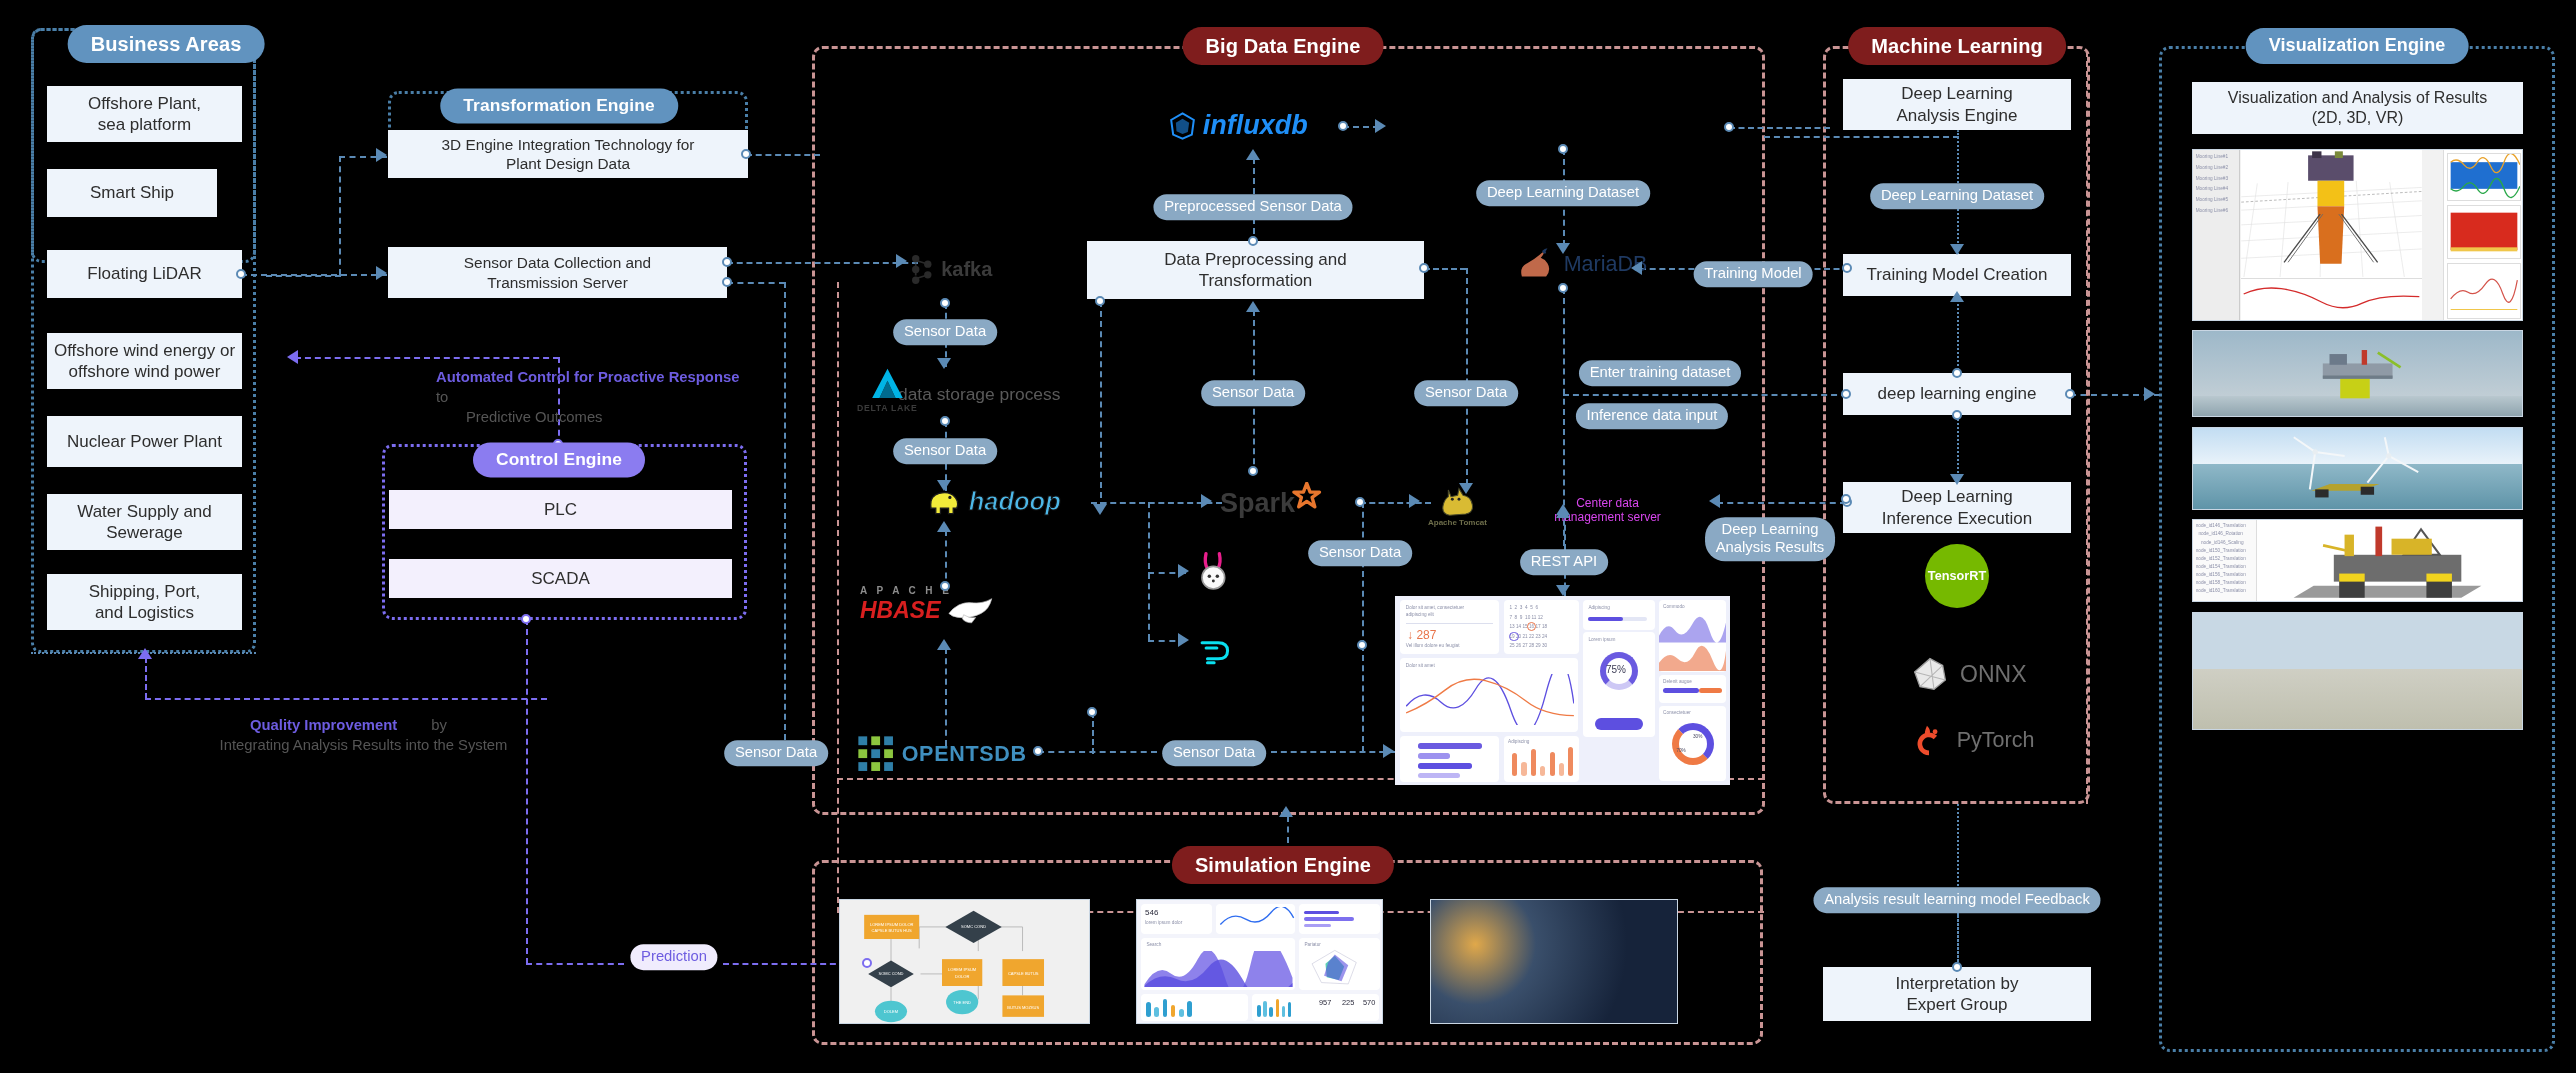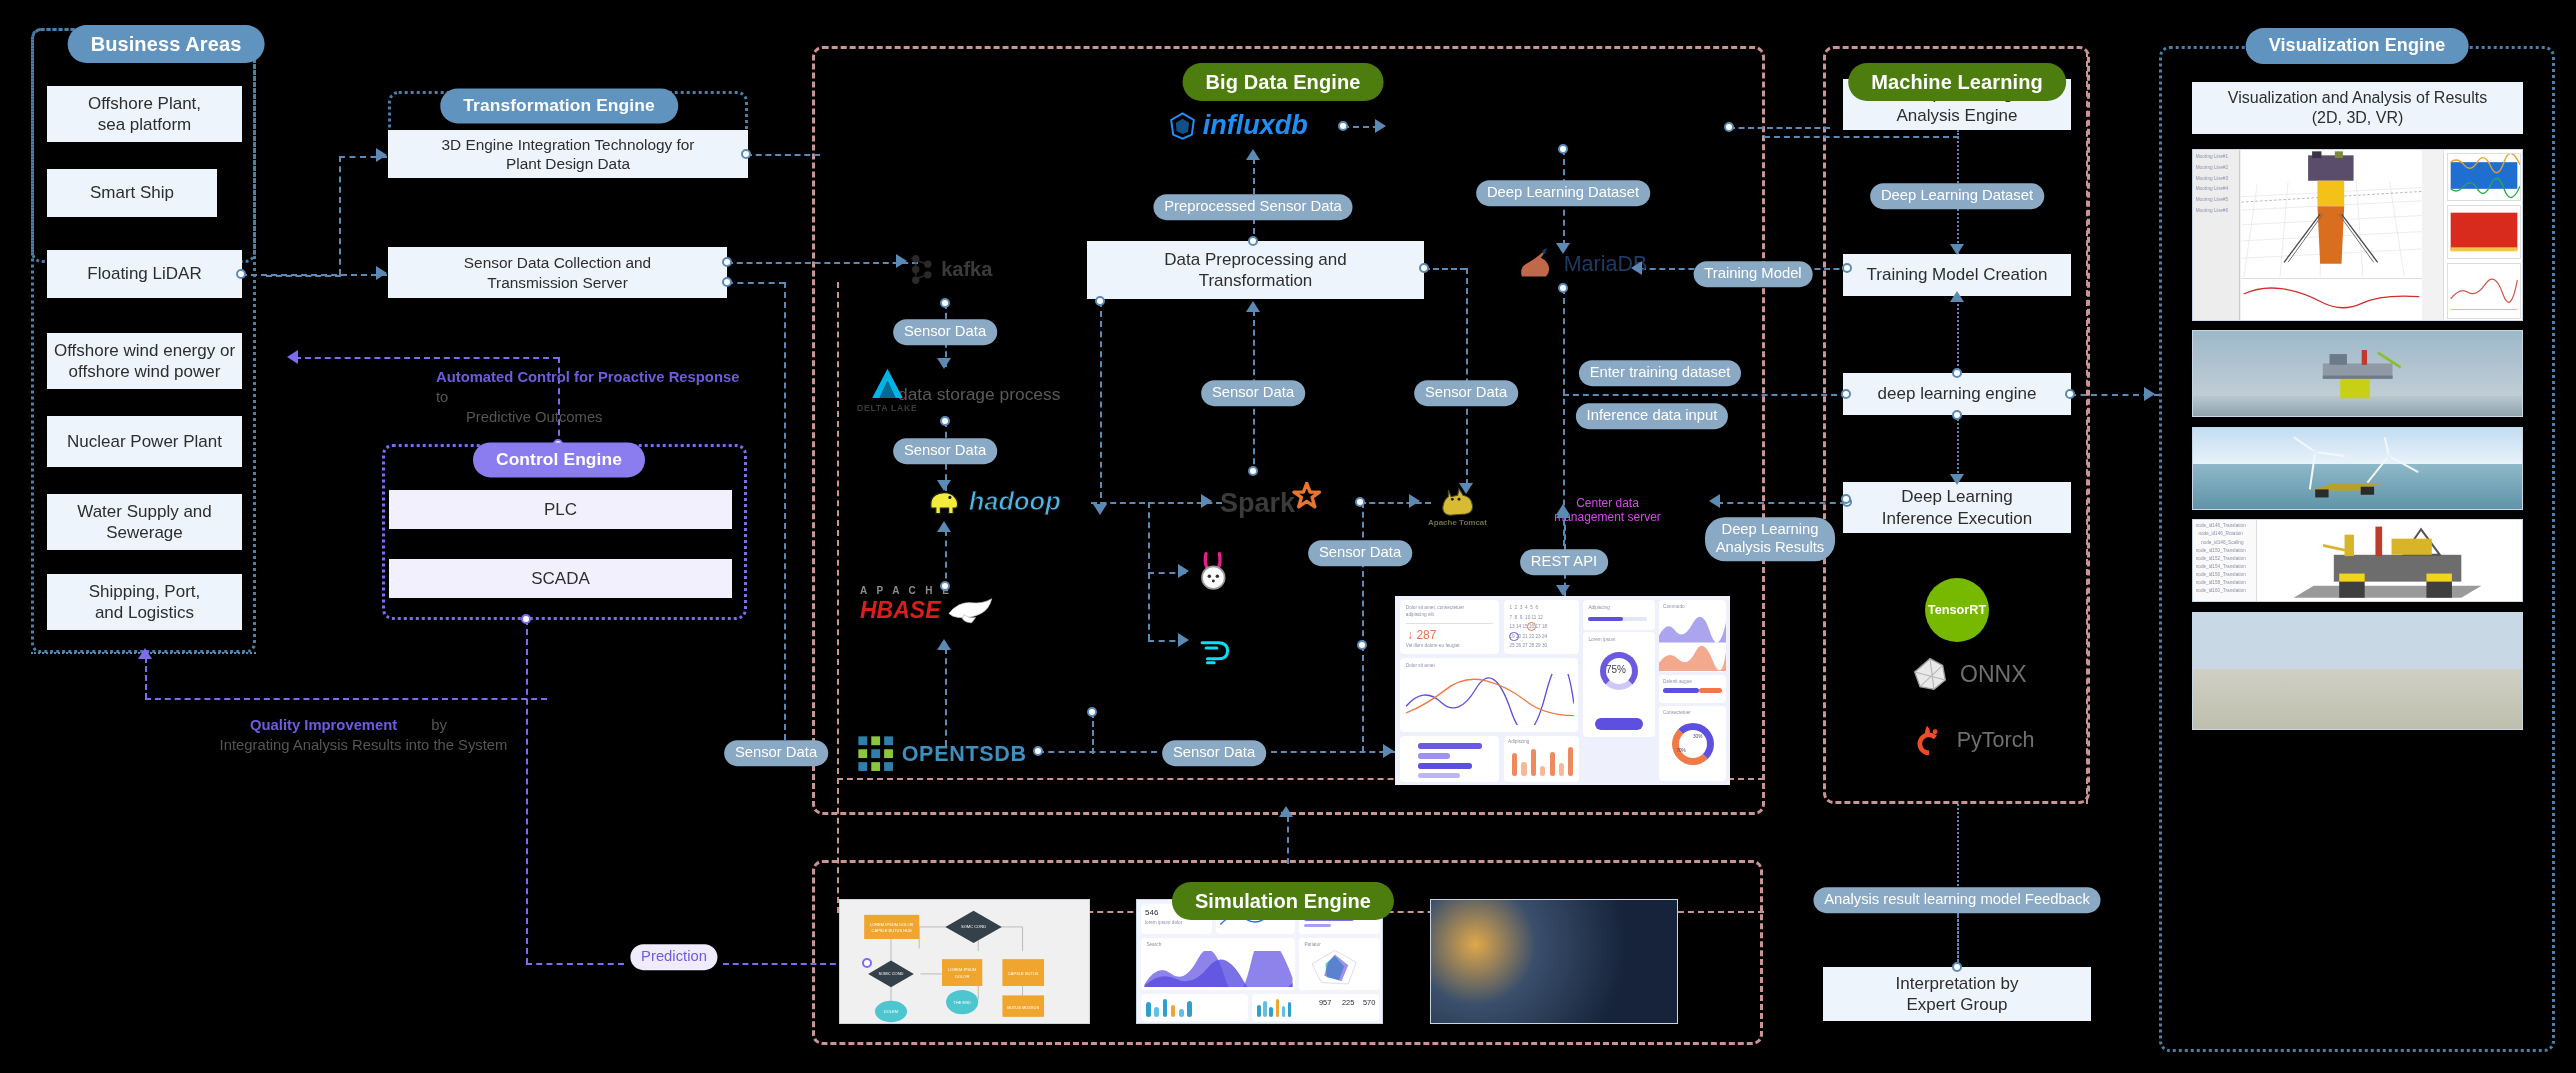--- a/index.html
+++ b/index.html
@@ -30,21 +30,21 @@
     color: #fff;
     font-weight: bold;
     font-size: 20px;
     white-space: nowrap;
     line-height: 1.1;
     z-index: 30;
     letter-spacing: 0.1px;
   }
   .pill-title.blue   { background: #6193bf; }
   .pill-title.purple { background: #8b7cf0; }
-  .pill-title.red    { background: #4d7c0f; margin-top: 36px; }
+  .pill-title.red    { background: #7f1d1d; }
 
   
   .nbox {
     position: absolute;
     background: #eef4fb;
     color: #2e2e2e;
     display: flex;
     align-items: center;
     justify-content: center;
     text-align: center;
@@ -406,21 +406,21 @@
     <span>Training Model Creation</span>
     </div>
   <div class="nbox" style="left:1843px; top:373px; width:228px; height:42px; font-size:17px;">
     <span>deep learning engine</span>
     </div>
   <div class="nbox" style="left:1843px; top:482px; width:228px; height:51px; font-size:17px;">
     <span style="white-space:pre-line;">Deep Learning
 Inference Execution</span>
     </div>
 
-  <div class="logo" style="left:1925px; top:578px; width:64px; height:64px; border-radius:50%; background:#76b900; align-items:center; justify-content:center;">
+  <div class="logo" style="left:1925px; top:544px; width:64px; height:64px; border-radius:50%; background:#76b900; align-items:center; justify-content:center;">
     <span style="color:#fff; font-size:12.7px; font-weight:bold;">TensorRT</span>
   </div>
 
   <div class="logo" style="left:1912px; top:656px;">
     <svg width="36" height="36" viewBox="0 0 54 54">
       <polygon points="27,4 46,14 50,36 33,50 12,46 4,24" fill="#e9e9e9" stroke="#9c9c9c" stroke-width="2"></polygon>
       <path d="M27 4 L33 50 M4 24 L50 36 M46 14 L12 46" stroke="#b5b5b5" stroke-width="1.6"></path>
     </svg>
     <span style="color:#6f6f6f; font-size:23px; font-style:normal; margin-left:5.4px;">ONNX</span>
   </div>

